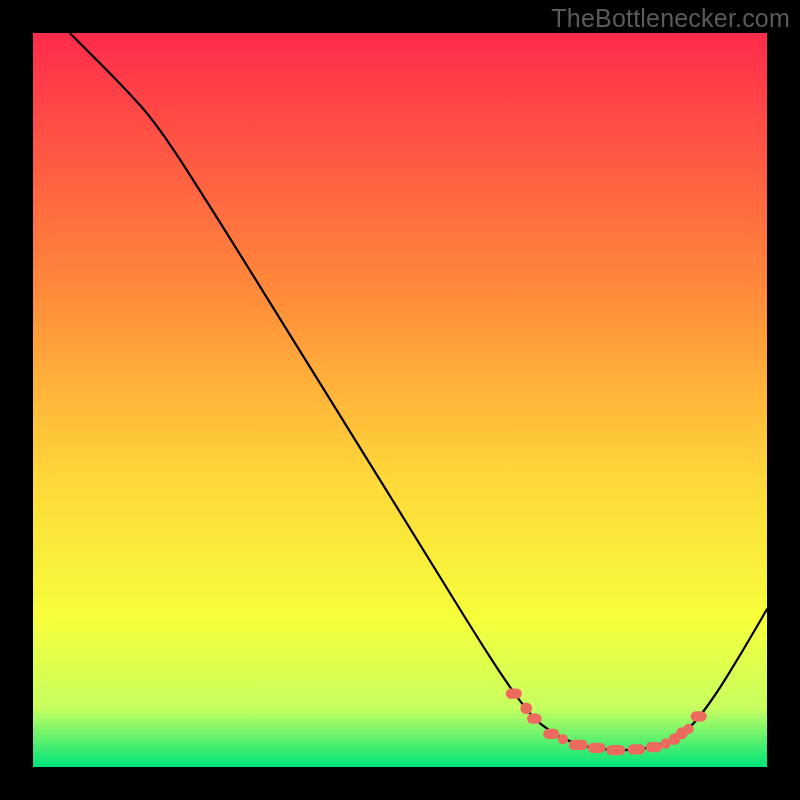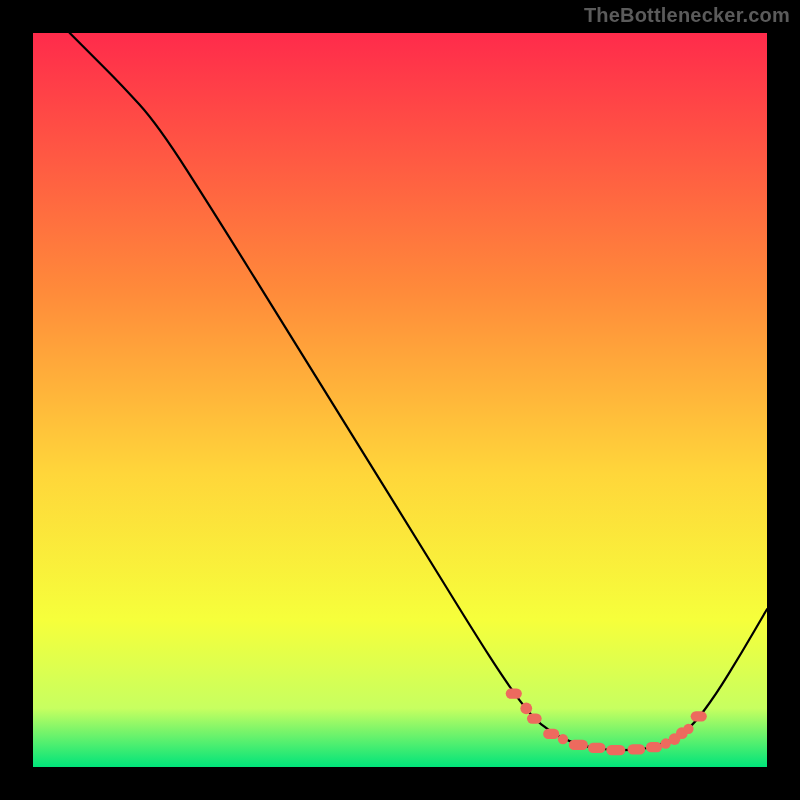--- a/index.html
+++ b/index.html
@@ -13,22 +13,22 @@
   .container {
     position: relative;
     width: 800px;
     height: 800px;
   }
   .watermark {
     position: absolute;
     top: 4px;
     right: 10px;
     font-family: Arial, Helvetica, sans-serif;
-    font-size: 20px;
-    font-weight: bold;
+    font-size: 25px;
+    font-weight: normal;
     color: #5b5b5b;
     letter-spacing: 0.2px;
     z-index: 10;
   }
   .plot-outer {
     position: absolute;
     left: 33px;
     top: 33px;
     width: 734px;
     height: 734px;

